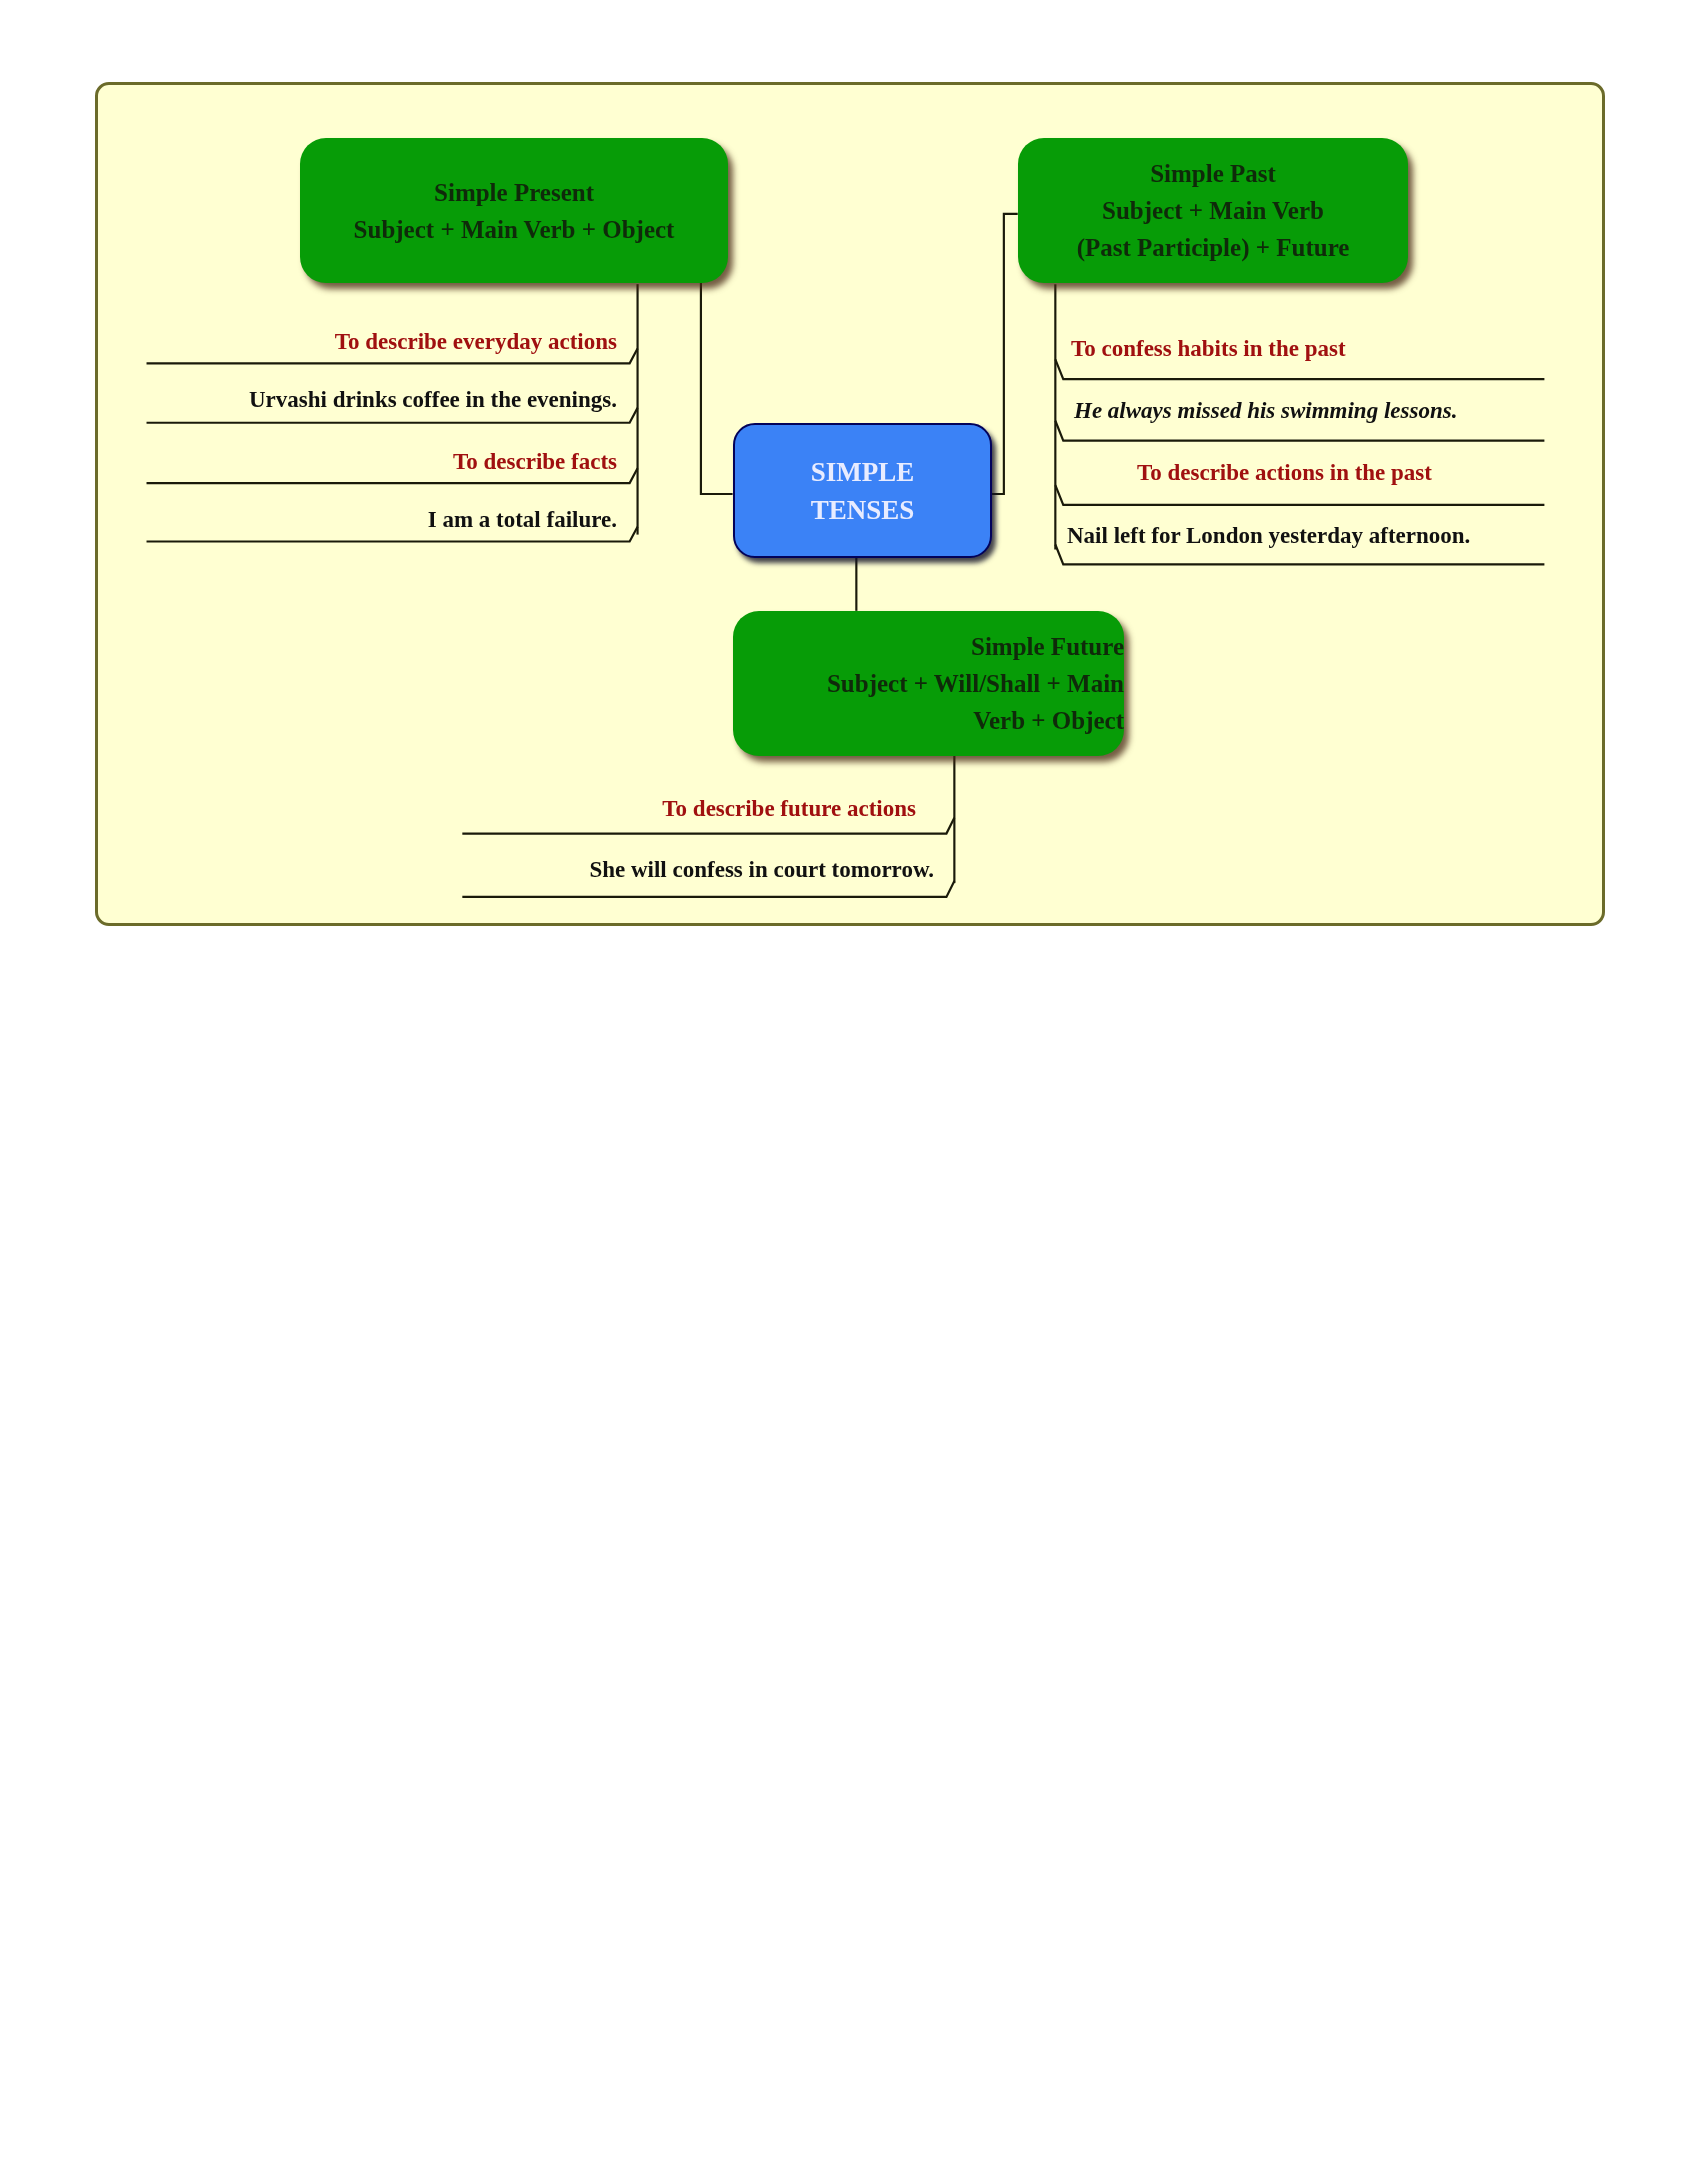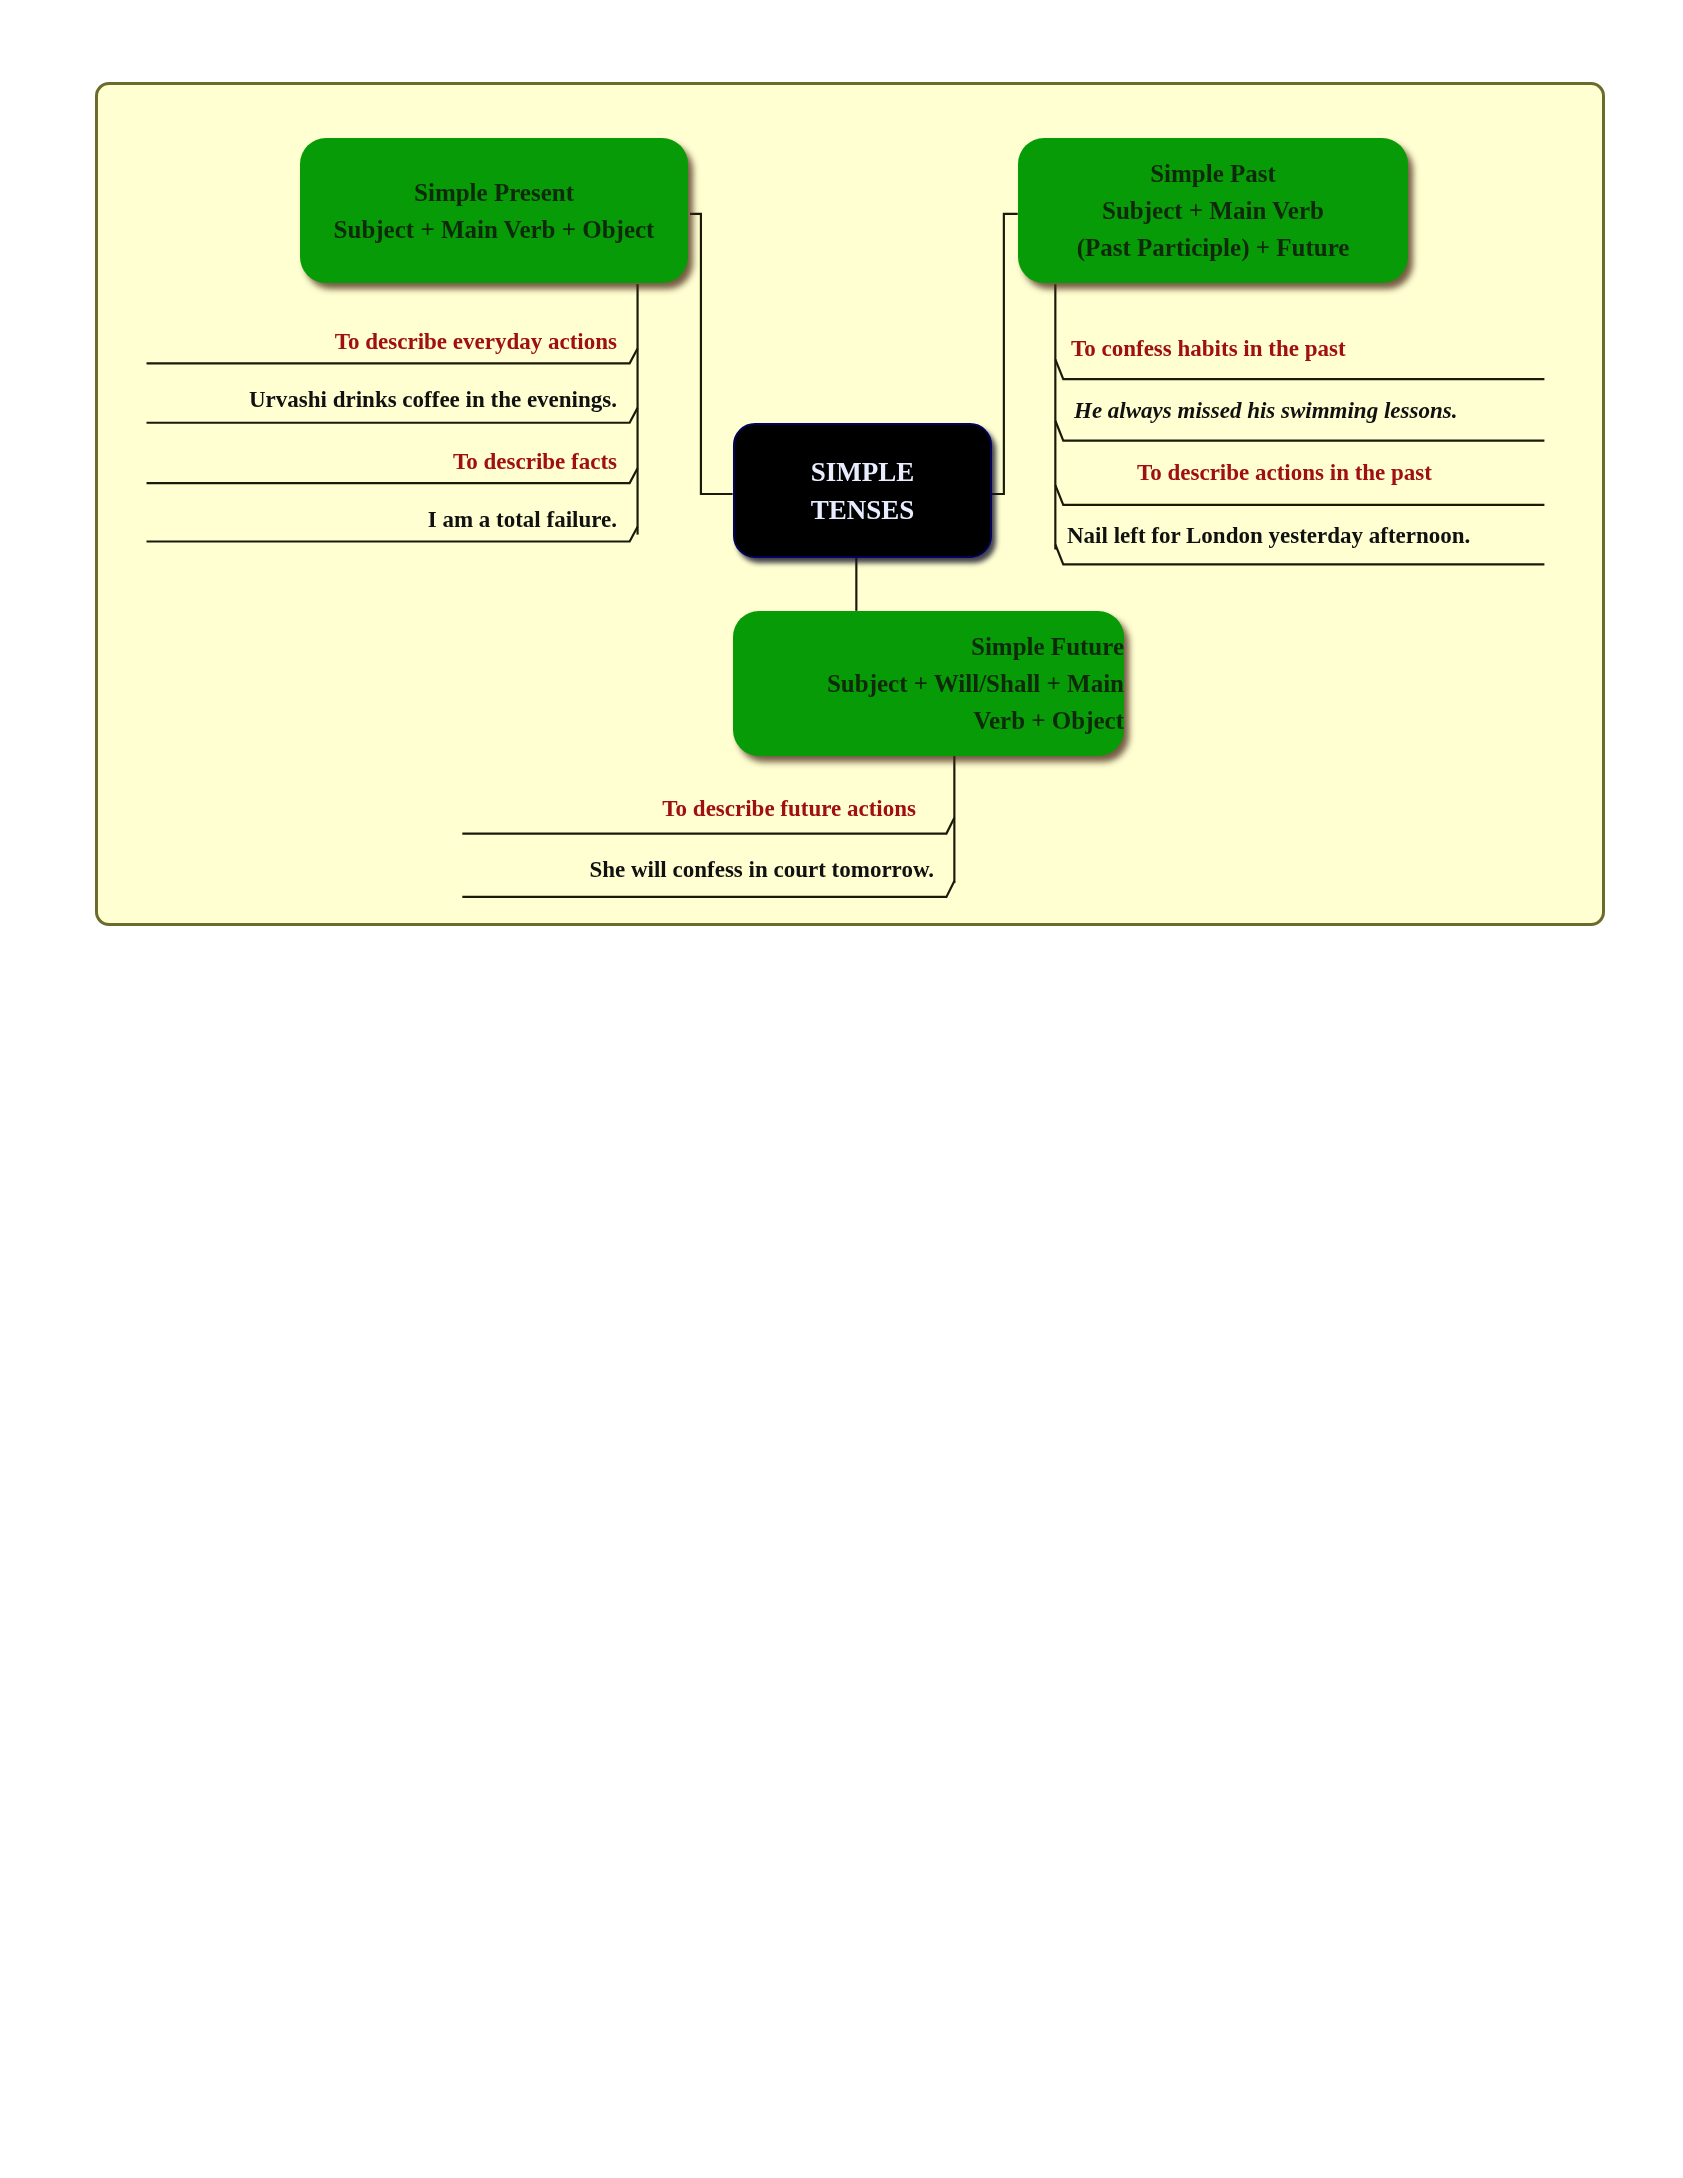--- a/index.html
+++ b/index.html
@@ -1,21 +1,21 @@
 <!DOCTYPE html>
 <html><head>
 <meta charset="utf-8">
 <style>
   html, body { margin:0; padding:0; background:#ffffff; }
   body { width:1683px; height:2178px; position:relative; overflow:hidden; font-family:"Liberation Serif", serif; }
   .frame { position:absolute; left:95px; top:82px; width:1510px; height:844px; background:#ffffd2; border:3px solid #6b6b2a; border-radius:14px; box-sizing:border-box; }
   svg.lines { position:absolute; left:0; top:0; width:1683px; height:2178px; }
   .node { position:absolute; border-radius:26px; display:flex; flex-direction:column; align-items:center; justify-content:center; text-align:center; font-weight:bold; box-sizing:border-box; }
   .green { background:#079c07; color:#0f2a0a; box-shadow:5px 6px 6px rgba(70,40,20,0.75); font-size:25px; line-height:37px; }
-  .blue { background:#000000; color:#e8ecff; box-shadow:4px 5px 5px rgba(20,20,40,0.8); font-size:27px; line-height:38px; border:2px solid #02025a; }
+  .blue { background:#3b82f6; color:#e8ecff; box-shadow:4px 5px 5px rgba(20,20,40,0.8); font-size:27px; line-height:38px; border:2px solid #02025a; }
   .node span { display:block; white-space:nowrap; }
   .leaf { position:absolute; font-weight:bold; font-size:23px; white-space:nowrap; line-height:30px; }
   .red { color:#a01010; }
   .black { color:#111111; }
   .right-al { text-align:right; }
 </style>
 </head>
 <body>
 
 <div class="frame"></div>
@@ -40,21 +40,21 @@
     <polyline points="1066,425 1074,445 1560,445"></polyline>
     <polyline points="1066,490 1074,510 1560,510"></polyline>
     <polyline points="1066,550 1074,570 1560,570"></polyline>
 
     <line x1="964" y1="763" x2="964" y2="892"></line>
     <polyline points="467,842 956,842 964,826"></polyline>
     <polyline points="467,906 956,906 964,890"></polyline>
   </g>
 </svg>
 
-<div class="node green" style="left:300px; top:138px; width:388px; height:145px;">
+<div class="node green" style="left:300px; top:138px; width:428px; height:145px;">
   <span>Simple Present</span>
   <span>Subject + Main Verb + Object</span>
 </div>
 
 <div class="node green" style="left:1018px; top:138px; width:390px; height:145px;">
   <span>Simple Past</span>
   <span>Subject + Main Verb</span>
   <span>(Past Participle) + Future</span>
 </div>
 

